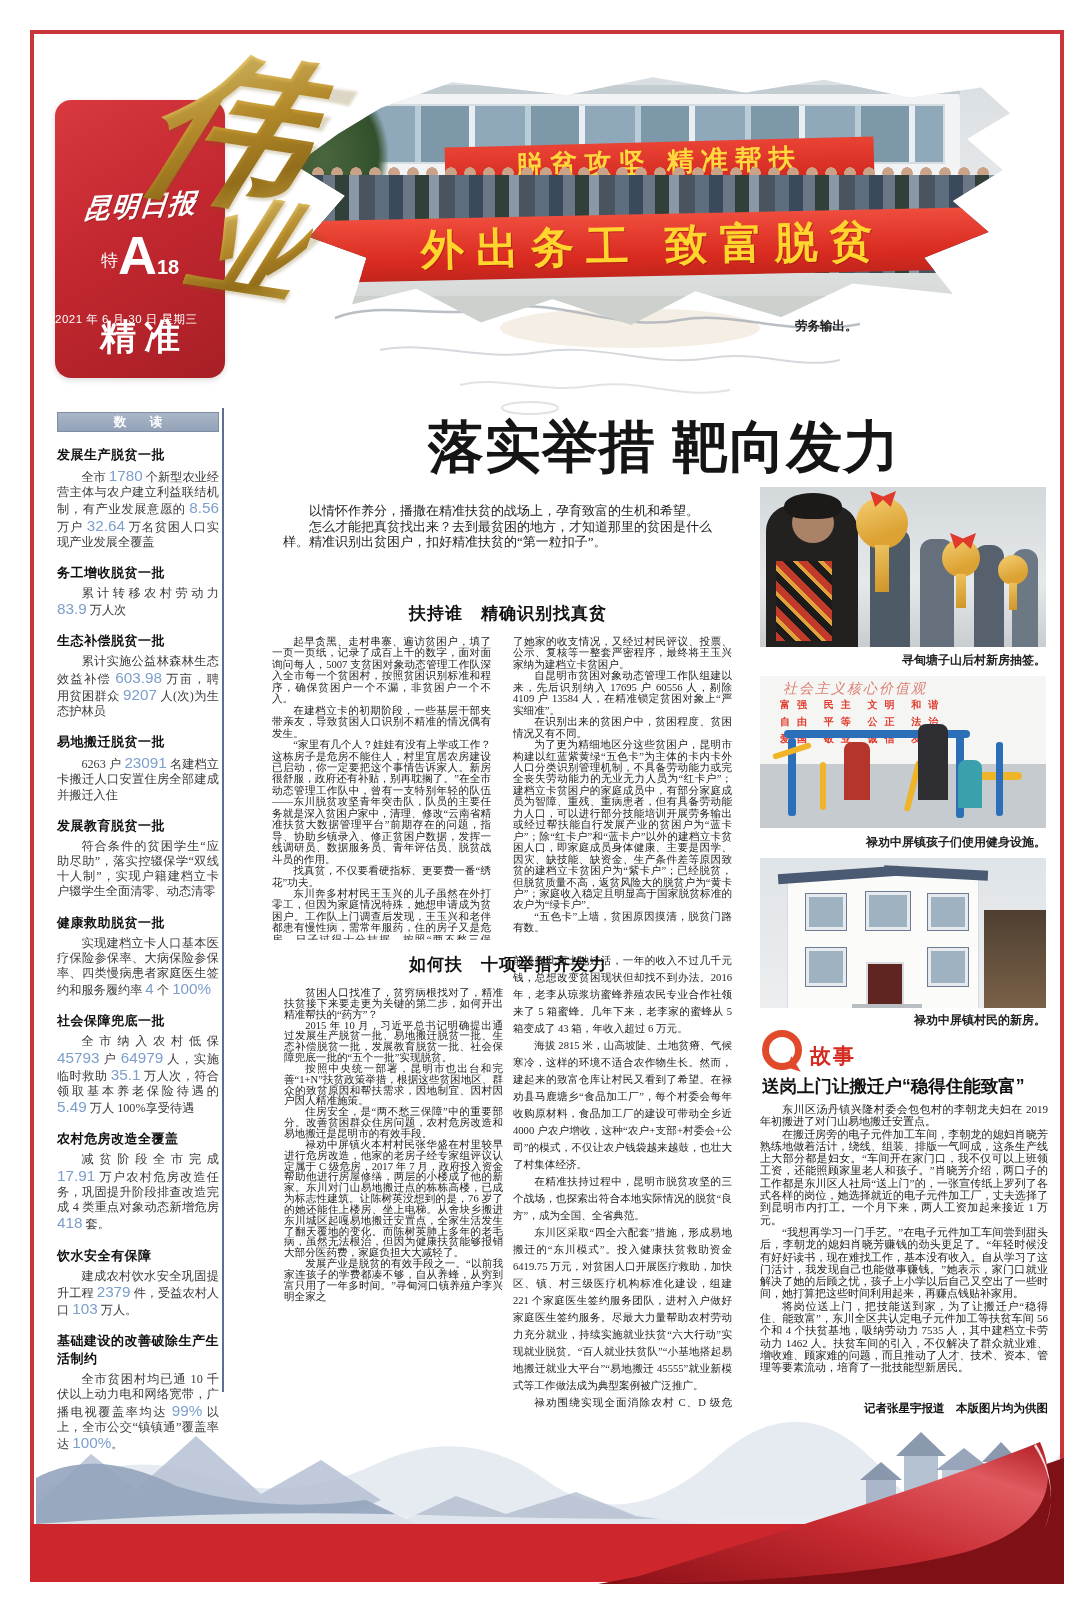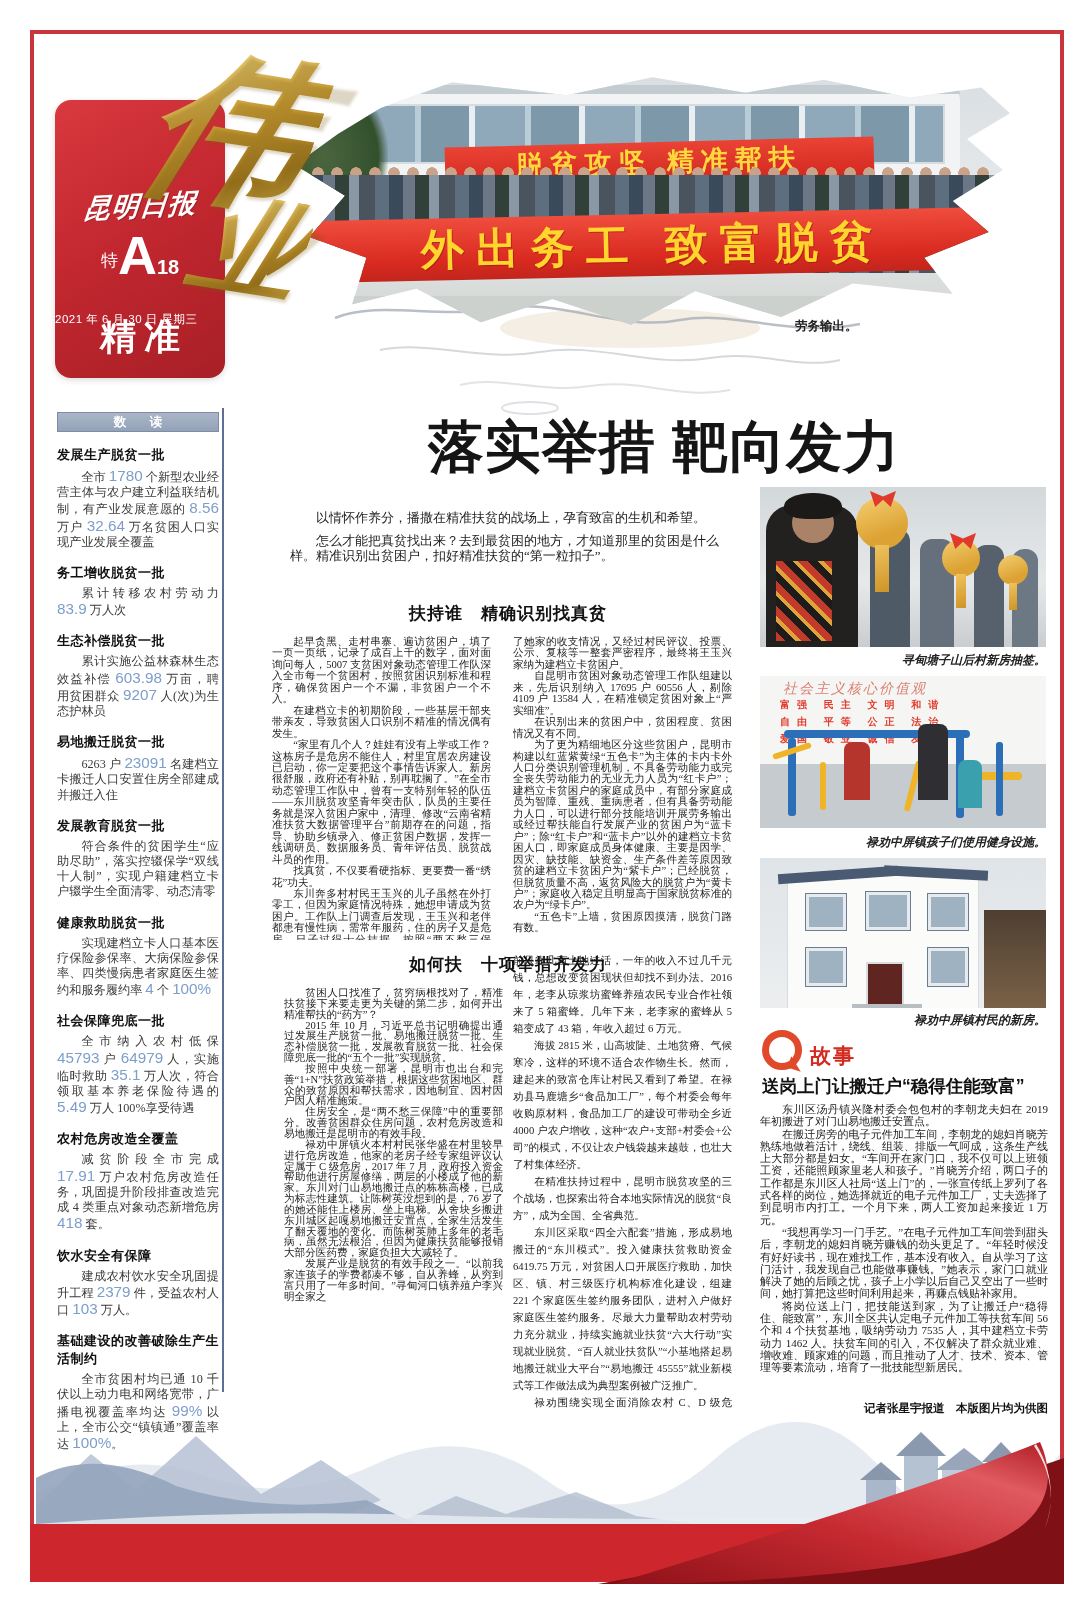--- a/index.html
+++ b/index.html
@@ -57,21 +57,21 @@
         transform:rotate(-1.2deg);color:#ffd52e;font-weight:900;font-size:43px;letter-spacing:12px;
         text-align:center;line-height:62px;white-space:nowrap;overflow:hidden;text-shadow:1px 1px 0 rgba(140,20,10,.5);}
   .ground{position:absolute;left:0;bottom:0;width:100%;height:13%;background:#cdd1cd;}
   .map-doodle{left:320px;top:290px;width:600px;height:135px;z-index:0;}
   .hero-caption{left:795px;top:318px;font-size:12.5px;font-weight:bold;color:#222;z-index:2;}
 
   
   .headline{left:280px;top:410px;width:768px;text-align:center;font-size:56px;font-weight:900;
             color:#151515;letter-spacing:1px;white-space:nowrap;}
   .intro{left:283px;top:503px;width:452px;font-size:13px;line-height:15.6px;color:#1d1d1d;font-weight:500;}
-  .intro p{margin:7px;text-indent:2em;}
+  .intro p{margin:0;text-indent:2em;}
 
   
   .sec-title{width:450px;text-align:center;font-size:17px;font-weight:900;color:#111;letter-spacing:1px;}
   .sec1-title{left:283px;top:602px;}
   .sec2-title{left:283px;top:953px;}
   .col{width:219px;font-size:10.6px;line-height:11.45px;text-align:justify;color:#1c1c1c;overflow:hidden;}
   .col p{margin:0;text-indent:2em;}
   .col p.cont{text-indent:0;}
   .s1c1{left:272px;top:636px;height:304px;}
   .s1c2{left:513px;top:636px;height:304px;}
@@ -82,21 +82,21 @@
   .sidebar{left:57px;top:412px;width:162px;}
   .sb-bar{height:18px;background:linear-gradient(#aab6c8,#93a2b8);border:1px solid #7e8da5;
           color:#fff;font-weight:bold;font-size:12.5px;text-align:center;line-height:18px;letter-spacing:10px;text-indent:10px;}
   .sb-item h4{margin:14px 0 4px 0;font-size:13px;color:#111;letter-spacing:.5px;}
   .sb-item p{margin:0;font-size:12.2px;line-height:15.2px;color:#3a3a3a;text-indent:2em;text-align:justify;}
   .num{font-family:"Liberation Sans","DejaVu Sans",sans-serif;color:#7d9ecb;font-size:1.25em;line-height:1;}
   .side-rule{left:222px;top:408px;width:2px;height:984px;background:#5d6f92;}
 
   
   .rphoto{left:760px;width:286px;overflow:hidden;background:#dfe3e6;}
-  .pcaption{left:760px;width:286px;text-align:right;font-size:12px;font-weight:bold;color:#222;font-style:italic;}
+  .pcaption{left:760px;width:286px;text-align:right;font-size:12px;font-weight:bold;color:#222;}
   .photo1{top:487px;height:160px;background:linear-gradient(#d3d8db 0%,#e6e9ea 60%,#c9cdd0 100%);}
   .fig-main{position:absolute;left:6px;top:18px;width:92px;height:142px;background:#23211f;border-radius:26px 26px 0 0;}
   .fig-head{position:absolute;left:26px;top:-2px;width:42px;height:40px;background:#a98268;border-radius:50%;}
   .beret{position:absolute;left:18px;top:-12px;width:58px;height:26px;background:#1c1a19;border-radius:50% 50% 40% 40%;}
   .ethnic{position:absolute;left:10px;top:56px;width:56px;height:80px;
           background:repeating-linear-gradient(45deg,#c23a2a 0 7px,#1e1c1b 7px 14px,#e0a23a 14px 18px);}
   .key{position:absolute;background:linear-gradient(160deg,#f4cf72,#dca233 70%);border-radius:50%;}
   .key .stem{position:absolute;left:50%;top:92%;width:26%;height:90%;margin-left:-13%;
           background:linear-gradient(160deg,#eec35f,#cf9427);}
   .ribbon{position:absolute;width:26px;height:16px;background:#e03a2c;

